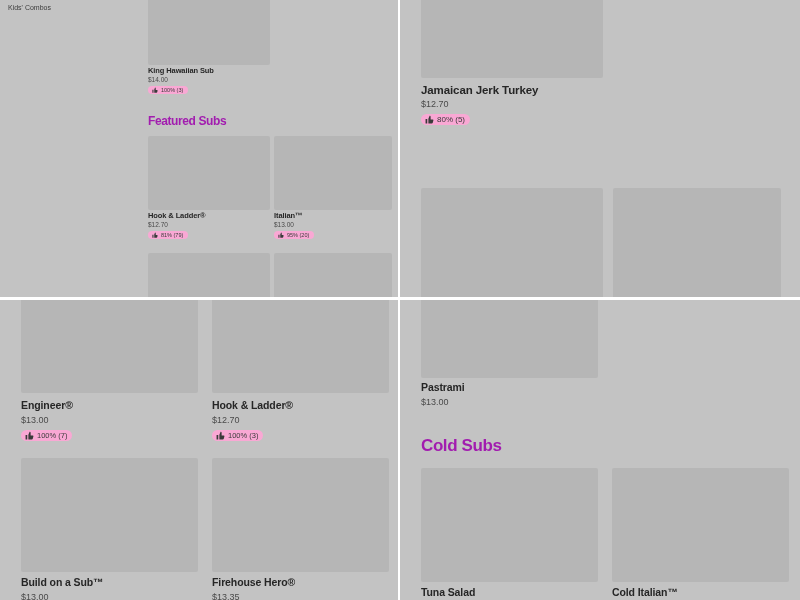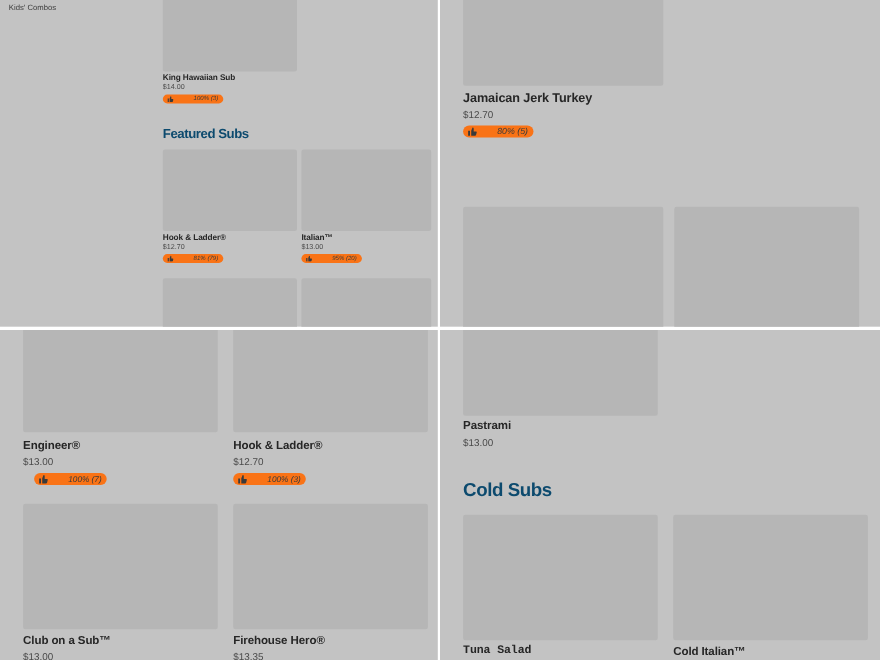--- a/index.html
+++ b/index.html
@@ -50,31 +50,30 @@
     letter-spacing: -0.1px;
     white-space: nowrap;
   }
   .card-price {
     color: #4a4a4a;
     white-space: nowrap;
   }
   .rating {
     display: inline-flex;
     align-items: center;
-    gap: 18px;
-    background: #f97316;
+    gap: 3px;
+    background: #f9a8d4;
     border-radius: 9px;
     padding: 1px 5px 1px 4px;
     color: #3a3a3a;
     white-space: nowrap;
-    font-style: italic;
   }
   .rating svg { display: block; }
   .section-head {
-    color: #0c4a6e;
+    color: #a21caf;
     font-weight: bold;
     letter-spacing: -0.4px;
     white-space: nowrap;
   }
   .crumb-label {
     color: #3b3b3b;
     white-space: nowrap;
   }
 
   
@@ -107,21 +106,21 @@
 
   .tr .h-byo  { position: absolute; left: 21px;  top: 159px; font-size: 17px; }
 
   .tr .t-b1   { position: absolute; left: 21px;  top: 188px; width: 182px; height: 202px; }
   .tr .t-b2   { position: absolute; left: 213px; top: 188px; width: 168px; height: 112px; }
 
   
   .bl .t-en   { position: absolute; left: 21px;  top: -2px;  width: 177px; height: 95px; }
   .bl .l-en-t { position: absolute; left: 21px;  top: 99px;  font-size: 10.5px; }
   .bl .l-en-p { position: absolute; left: 21px;  top: 115px; font-size: 9px; }
-  .bl .l-en-r { position: absolute; left: 31px;  top: 130px; font-size: 7.5px; }
+  .bl .l-en-r { position: absolute; left: 21px;  top: 130px; font-size: 7.5px; }
 
   .bl .t-hl2  { position: absolute; left: 212px; top: -2px;  width: 177px; height: 95px; }
   .bl .l-hl2-t{ position: absolute; left: 212px; top: 99px;  font-size: 10.5px; }
   .bl .l-hl2-p{ position: absolute; left: 212px; top: 115px; font-size: 9px; }
   .bl .l-hl2-r{ position: absolute; left: 212px; top: 130px; font-size: 7.5px; }
 
   .bl .t-cl   { position: absolute; left: 21px;  top: 158px; width: 177px; height: 114px; }
   .bl .l-cl-t { position: absolute; left: 21px;  top: 276px; font-size: 10.5px; }
   .bl .l-cl-p { position: absolute; left: 21px;  top: 292px; font-size: 9px; }
 
@@ -130,21 +129,21 @@
   .bl .l-fh-p { position: absolute; left: 212px; top: 292px; font-size: 9px; }
 
   
   .br .t-pa   { position: absolute; left: 21px;  top: -4px;  width: 177px; height: 82px; }
   .br .l-pa-t { position: absolute; left: 21px;  top: 81px;  font-size: 10.5px; }
   .br .l-pa-p { position: absolute; left: 21px;  top: 97px;  font-size: 9px; }
 
   .br .h-cold { position: absolute; left: 21px;  top: 136px; font-size: 17px; text-align: right; }
 
   .br .t-tn   { position: absolute; left: 21px;  top: 168px; width: 177px; height: 114px; }
-  .br .l-tn-t { position: absolute; left: 21px;  top: 286px; font-size: 10.5px; font-family: Liberation Mono, monospace; }
+  .br .l-tn-t { position: absolute; left: 21px;  top: 286px; font-size: 10.5px; }
 
   .br .t-ci   { position: absolute; left: 212px; top: 168px; width: 177px; height: 114px; }
   .br .l-ci-t { position: absolute; left: 212px; top: 286px; font-size: 10.5px; text-align: right; }
 </style>
 </head>
 <body>
 
 <div class="composite">
 
   <div class="panel tl">
@@ -237,21 +236,21 @@
       <div class="l-hl2-r">
         <span class="rating">
           <svg width="9" height="9" viewBox="0 0 16 16">
               <path fill="#3a3a3a" d="M1 7h3v8H1zm5 8h6.2c.8 0 1.4-.5 1.6-1.2l1.1-4.1c.2-.8-.4-1.7-1.3-1.7H10V3.3C10 2.3 9.2 1.5 8.2 1.5L6 6.8z"></path>
             </svg>
           <span>100% (3)</span>
         </span>
       </div>
 
       <div class="thumb t-cl"></div>
-      <div class="card-title l-cl-t">Club on a Sub™</div>
+      <div class="card-title l-cl-t">Build on a Sub™</div>
       <div class="card-price l-cl-p">$13.00</div>
 
       <div class="thumb t-fh"></div>
       <div class="card-title l-fh-t">Firehouse Hero®</div>
       <div class="card-price l-fh-p">$13.35</div>
     </div>
   </div>
 
   <div class="panel br">
     <div class="panel-inner">

